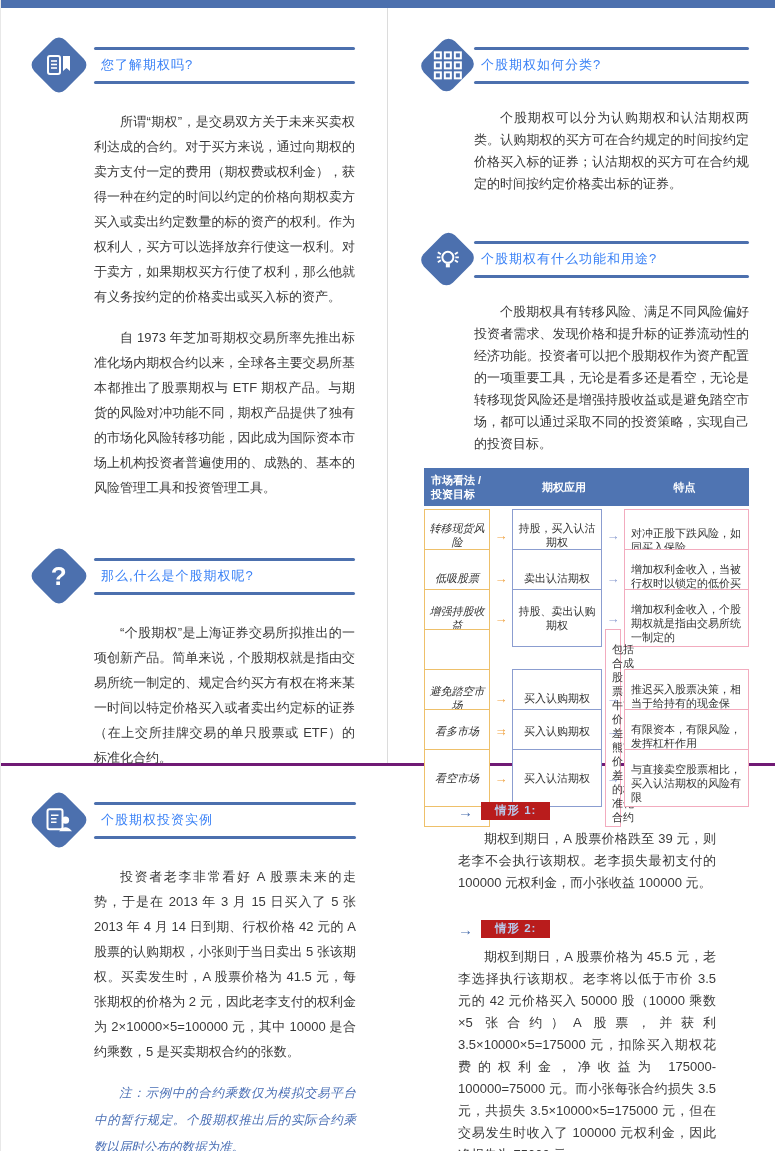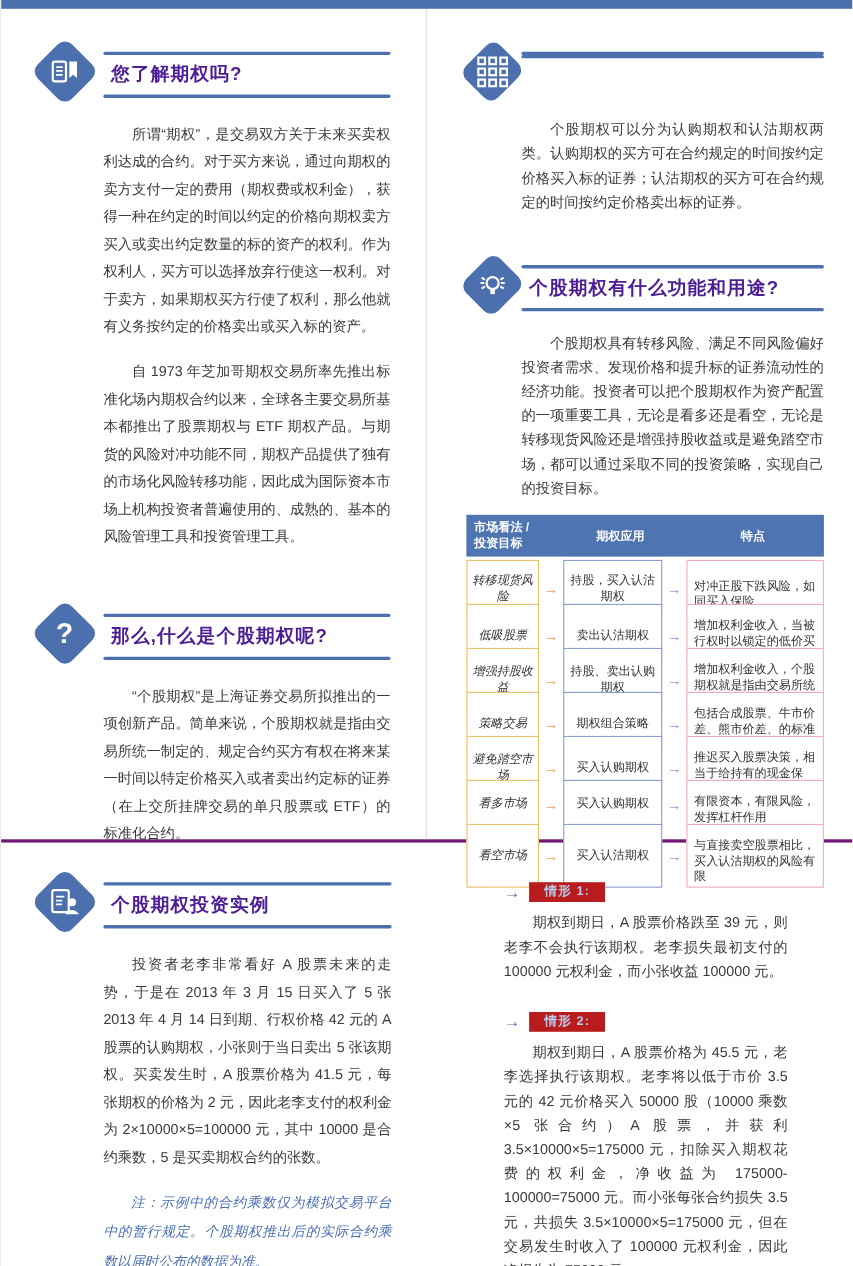--- a/index.html
+++ b/index.html
@@ -20,21 +20,21 @@
 
   
   .sec-head { display:flex; align-items:flex-start; }
   .icon-wrap { width:63px; flex:none; display:flex; justify-content:flex-start; padding-top:2px; }
   .icon-wrap-r { width:53px; }
   .diamond { width:44px; height:44px; margin:6px; background:#4c70ae; border-radius:9px;
     transform:rotate(45deg); display:flex; align-items:center; justify-content:center; }
   .diamond > .di { transform:rotate(-45deg); display:flex; align-items:center; justify-content:center; }
   .head-body { flex:1; padding-top:12px; }
   .rule { height:3px; background:#4c70ae; border-radius:2px; }
-  .sec-title { font-size:17px; font-weight:bold; color:#4c1d95; padding:6px 0 7px 7px; letter-spacing:1px; }
+  .sec-title { font-size:13px; font-weight:normal; color:#3b82f6; padding:6px 0 7px 7px; letter-spacing:1px; }
 
   .qmark { color:#fff; font-size:26px; font-weight:bold; }
 
   .gridicon { display:grid; grid-template-columns:repeat(3,8px); grid-template-rows:repeat(3,8px); gap:2px; }
   .gridicon div { border:2px solid #fff; background:transparent; }
 
   
   .para { margin-left:63px; margin-top:16px; font-size:13px; line-height:25px;
     text-align:justify; text-indent:2em; color:#3a3a3a; }
   .para-r { margin-left:53px; line-height:22px; margin-top:14px; }
@@ -137,20 +137,21 @@
                 <div></div>
               <div></div>
                 <div></div>
                 <div></div>
             </div>
           </div>
         </div>
       </div>
       <div class="head-body">
         <div class="rule"></div>
+        <div class="sec-title">个股期权如何分类?</div>
         <div class="rule"></div>
       </div>
     </div>
 
     <p class="para para-r">个股期权可以分为认购期权和认沽期权两类。认购期权的买方可在合约规定的时间按约定价格买入标的证券；认沽期权的买方可在合约规定的时间按约定价格卖出标的证券。</p>
 
     <div class="sec-head" style="margin-top:34px;">
       <div class="icon-wrap icon-wrap-r">
         <div class="diamond">
           <div class="di">
@@ -204,21 +205,20 @@
     <div class="cell c1">增强持股收益</div>
     <div class="arr arr-o">→</div>
     <div class="cell c2">持股、卖出认购期权</div>
     <div class="arr arr-b">→</div>
     <div class="cell c3">增加权利金收入，个股期权就是指由交易所统一制定的</div>
   </div>
 
   <div class="t-row">
     <div class="cell c1">策略交易</div>
     <div class="arr arr-o">→</div>
-    <div class="cell c2">期权组合策略</div>
     <div class="arr arr-b">→</div>
     <div class="cell c3">包括合成股票、牛市价差、熊市价差、的标准化合约</div>
   </div>
 
   <div class="t-row">
     <div class="cell c1">避免踏空市场</div>
     <div class="arr arr-o">→</div>
     <div class="cell c2">买入认购期权</div>
     <div class="arr arr-b">→</div>
     <div class="cell c3">推迟买入股票决策，相当于给持有的现金保险。</div>

